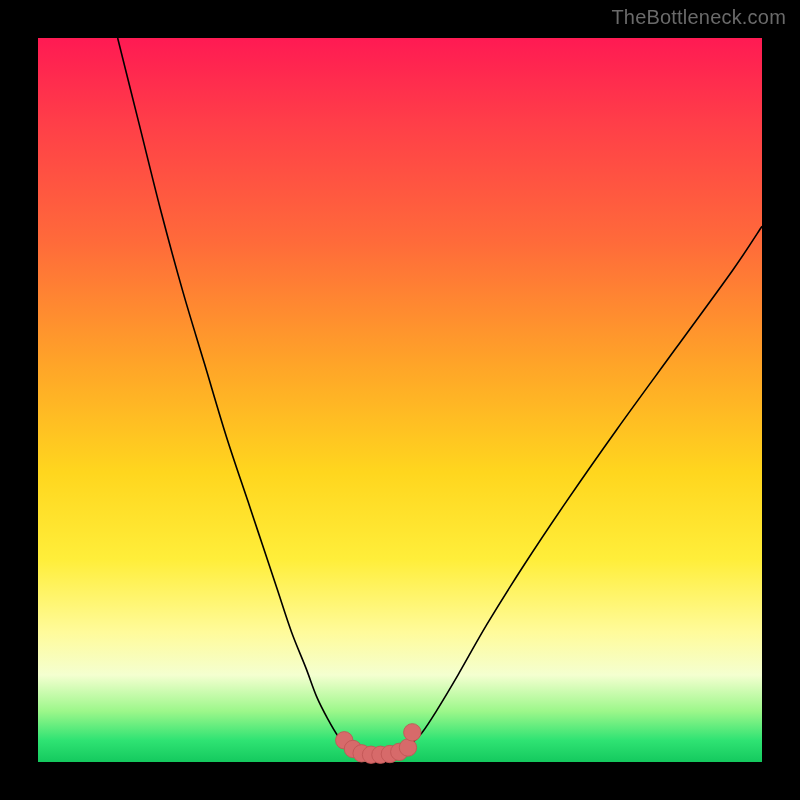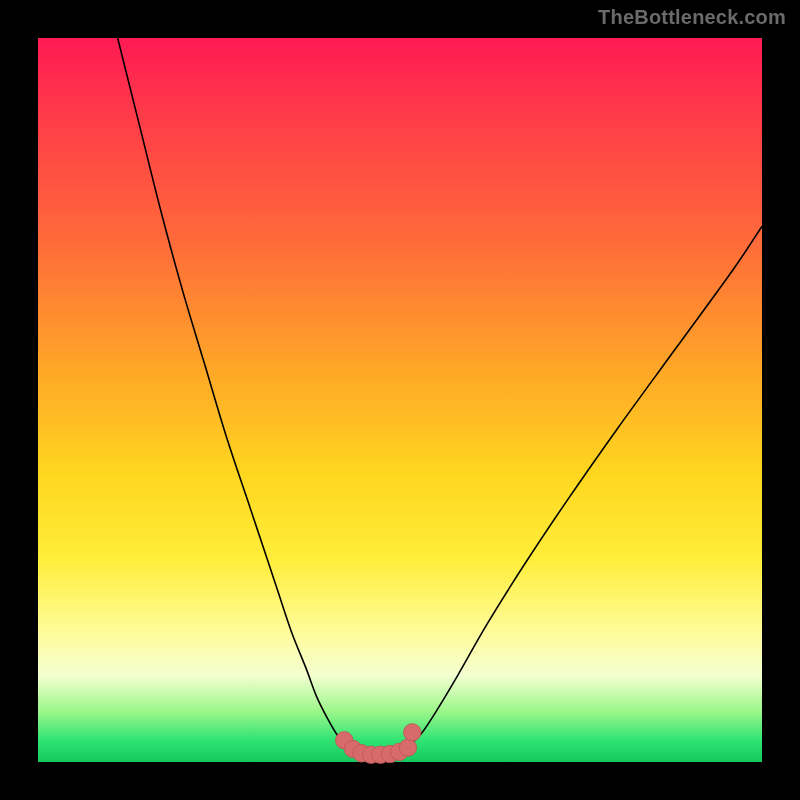--- a/index.html
+++ b/index.html
@@ -49,21 +49,21 @@
     height: 724px;
     overflow: visible;
   }
   .watermark {
     position: absolute;
     top: 6px;
     right: 14px;
     color: #6a6a6a;
     font-size: 20px;
     letter-spacing: 0.2px;
-    font-weight: 700;
+    font-weight: 400;
   }
 </style>
 </head>
 <body>
 
 <div class="frame">
   <div class="watermark">TheBottleneck.com</div>
   <div class="plot-area">
     <svg viewBox="0 0 100 100" preserveAspectRatio="none">
       <path id="left-branch" fill="none" stroke="#000" stroke-width="0.22" d="M 11 0 C 11.5 2, 13 8, 14 12 C 15 16, 16 20.166666666666668, 17 24 C 18 27.833333333333332, 19 31.5, 20 35 C 21 38.5, 22 41.66666666666666, 23 44.99999999999999 C 24 48.33333333333333, 25 51.83333333333334, 26 55.00000000000001 C 27 58.16666666666667, 28.166666666666668 61.5, 29 64 C 29.833333333333332 66.5, 30.333333333333332 68, 31 70 C 31.666666666666668 72, 32.333333333333336 74, 33 76 C 33.666666666666664 78, 34.333333333333336 80.16666666666667, 35 82 C 35.666666666666664 83.83333333333333, 36.416666666666664 85.5, 37 87 C 37.583333333333336 88.5, 38 89.83333333333333, 38.5 91 C 39 92.16666666666667, 39.5 93.08333333333333, 40 94 C 40.5 94.91666666666667, 41 95.83333333333333, 41.5 96.5 C 42 97.16666666666667, 42.75 97.75, 43 98"></path>

